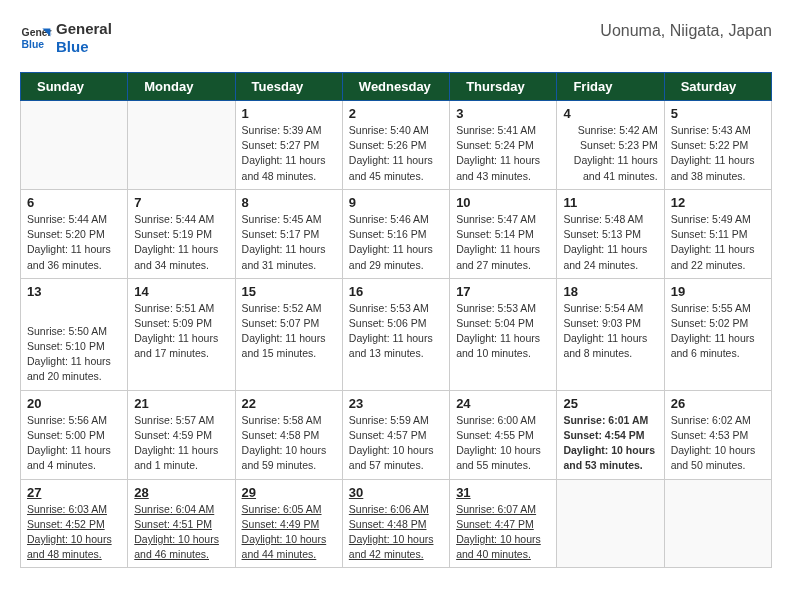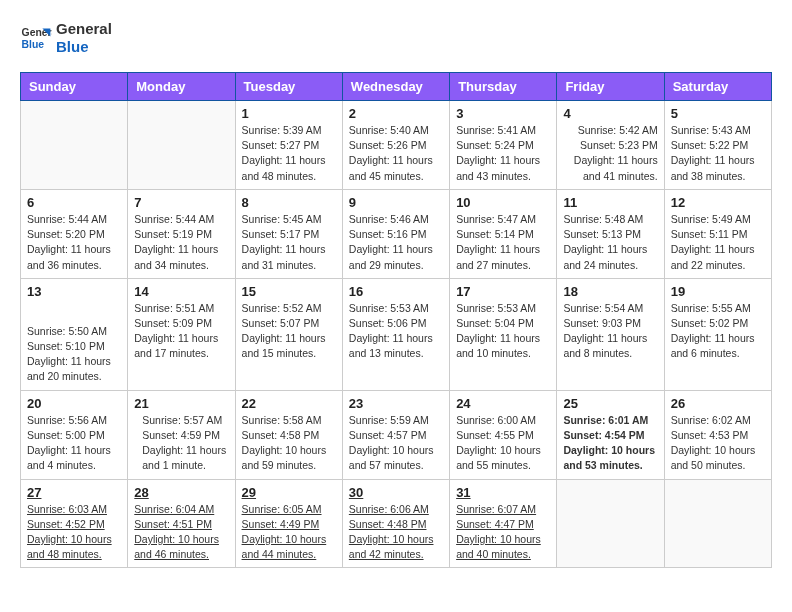--- a/index.html
+++ b/index.html
@@ -37,25 +37,25 @@
       font-size: 16px;
       color: #555;
       margin-top: 2px;
     }
     .calendar {
       width: 100%;
       border-collapse: collapse;
       border: 1px solid #ccc;
     }
     .calendar th {
-      background-color: #8b5cf6;
+      background-color: #14532d;
       color: #fff;
       font-size: 13px;
       font-weight: bold;
-      padding: 6px 8px;
+      padding: 6px 16px;
       text-align: left;
       border: 1px solid #1255a0;
     }
     .calendar td {
       border: 1px solid #ccc;
       vertical-align: top;
       padding: 5px 6px;
       width: 107px;
       min-height: 80px;
       font-size: 10.5px;
@@ -90,20 +90,21 @@
       <text x="2" y="18" font-size="13" font-weight="bold" fill="#333">General</text>
       <text x="2" y="32" font-size="13" font-weight="bold" fill="#1565c0">Blue</text>
       <polygon points="28,8 38,8 38,18" fill="#1565c0"></polygon>
     </svg>
     <div style="line-height:1.2">
       <div style="font-size:15px;font-weight:bold;color:#333;">General</div>
       <div style="font-size:15px;font-weight:bold;color:#1565c0;">Blue</div>
     </div>
   </div>
   <div class="title-block">
+    <div class="location">Uonuma, Niigata, Japan</div>
   </div>
 </div>
 
 <table class="calendar">
   <thead>
     <tr>
     <th>Sunday</th>
         <th>Monday</th>
         <th>Tuesday</th>
         <th>Wednesday</th>
@@ -237,21 +238,21 @@
       </tr>
       <tr>
         <td>
           <div class="day-number">20</div>
           <div class="day-info" style="white-space: pre-line;">Sunrise: 5:56 AM
 Sunset: 5:00 PM
 Daylight: 11 hours and 4 minutes.</div>
         </td>
         <td>
           <div class="day-number">21</div>
-          <div class="day-info" style="white-space: pre-line; margin-left: 8px;">Sunrise: 5:57 AM
+          <div class="day-info" style="white-space: pre-line;">Sunrise: 5:57 AM
 Sunset: 4:59 PM
 Daylight: 11 hours and 1 minute.</div>
         </td>
         <td>
           <div class="day-number">22</div>
           <div class="day-info" style="white-space: pre-line;">Sunrise: 5:58 AM
 Sunset: 4:58 PM
 Daylight: 10 hours and 59 minutes.</div>
         </td>
         <td>

